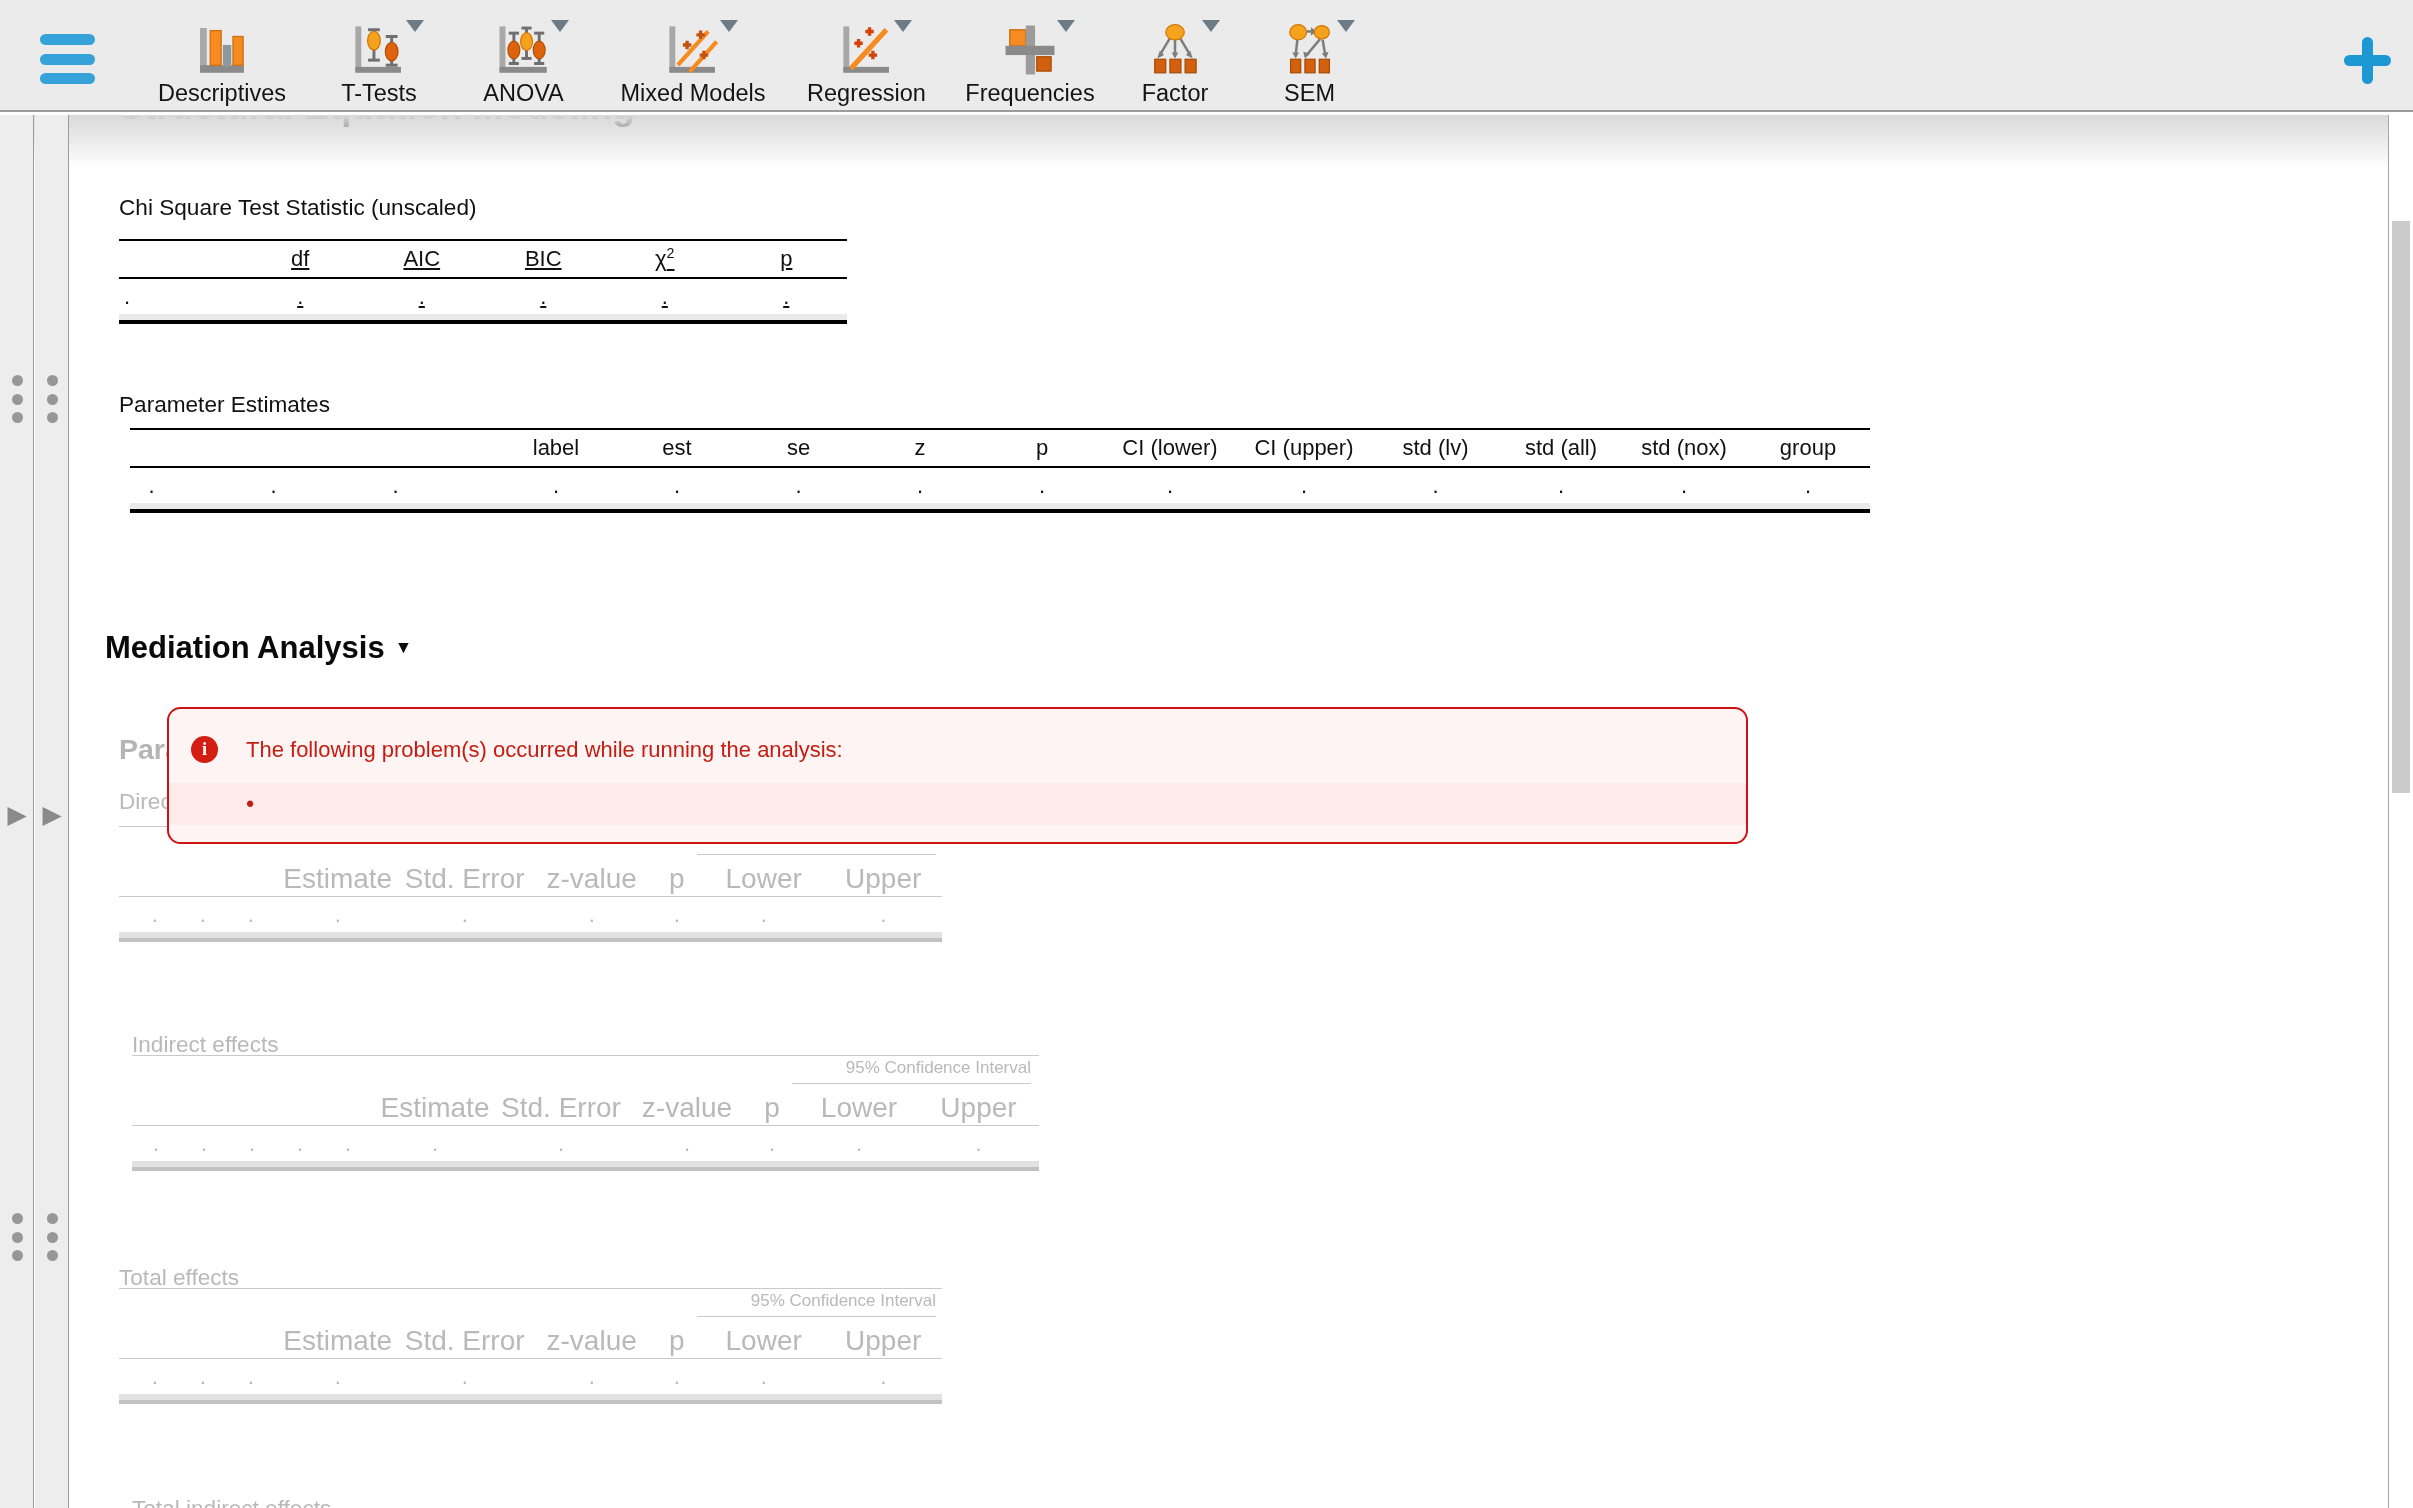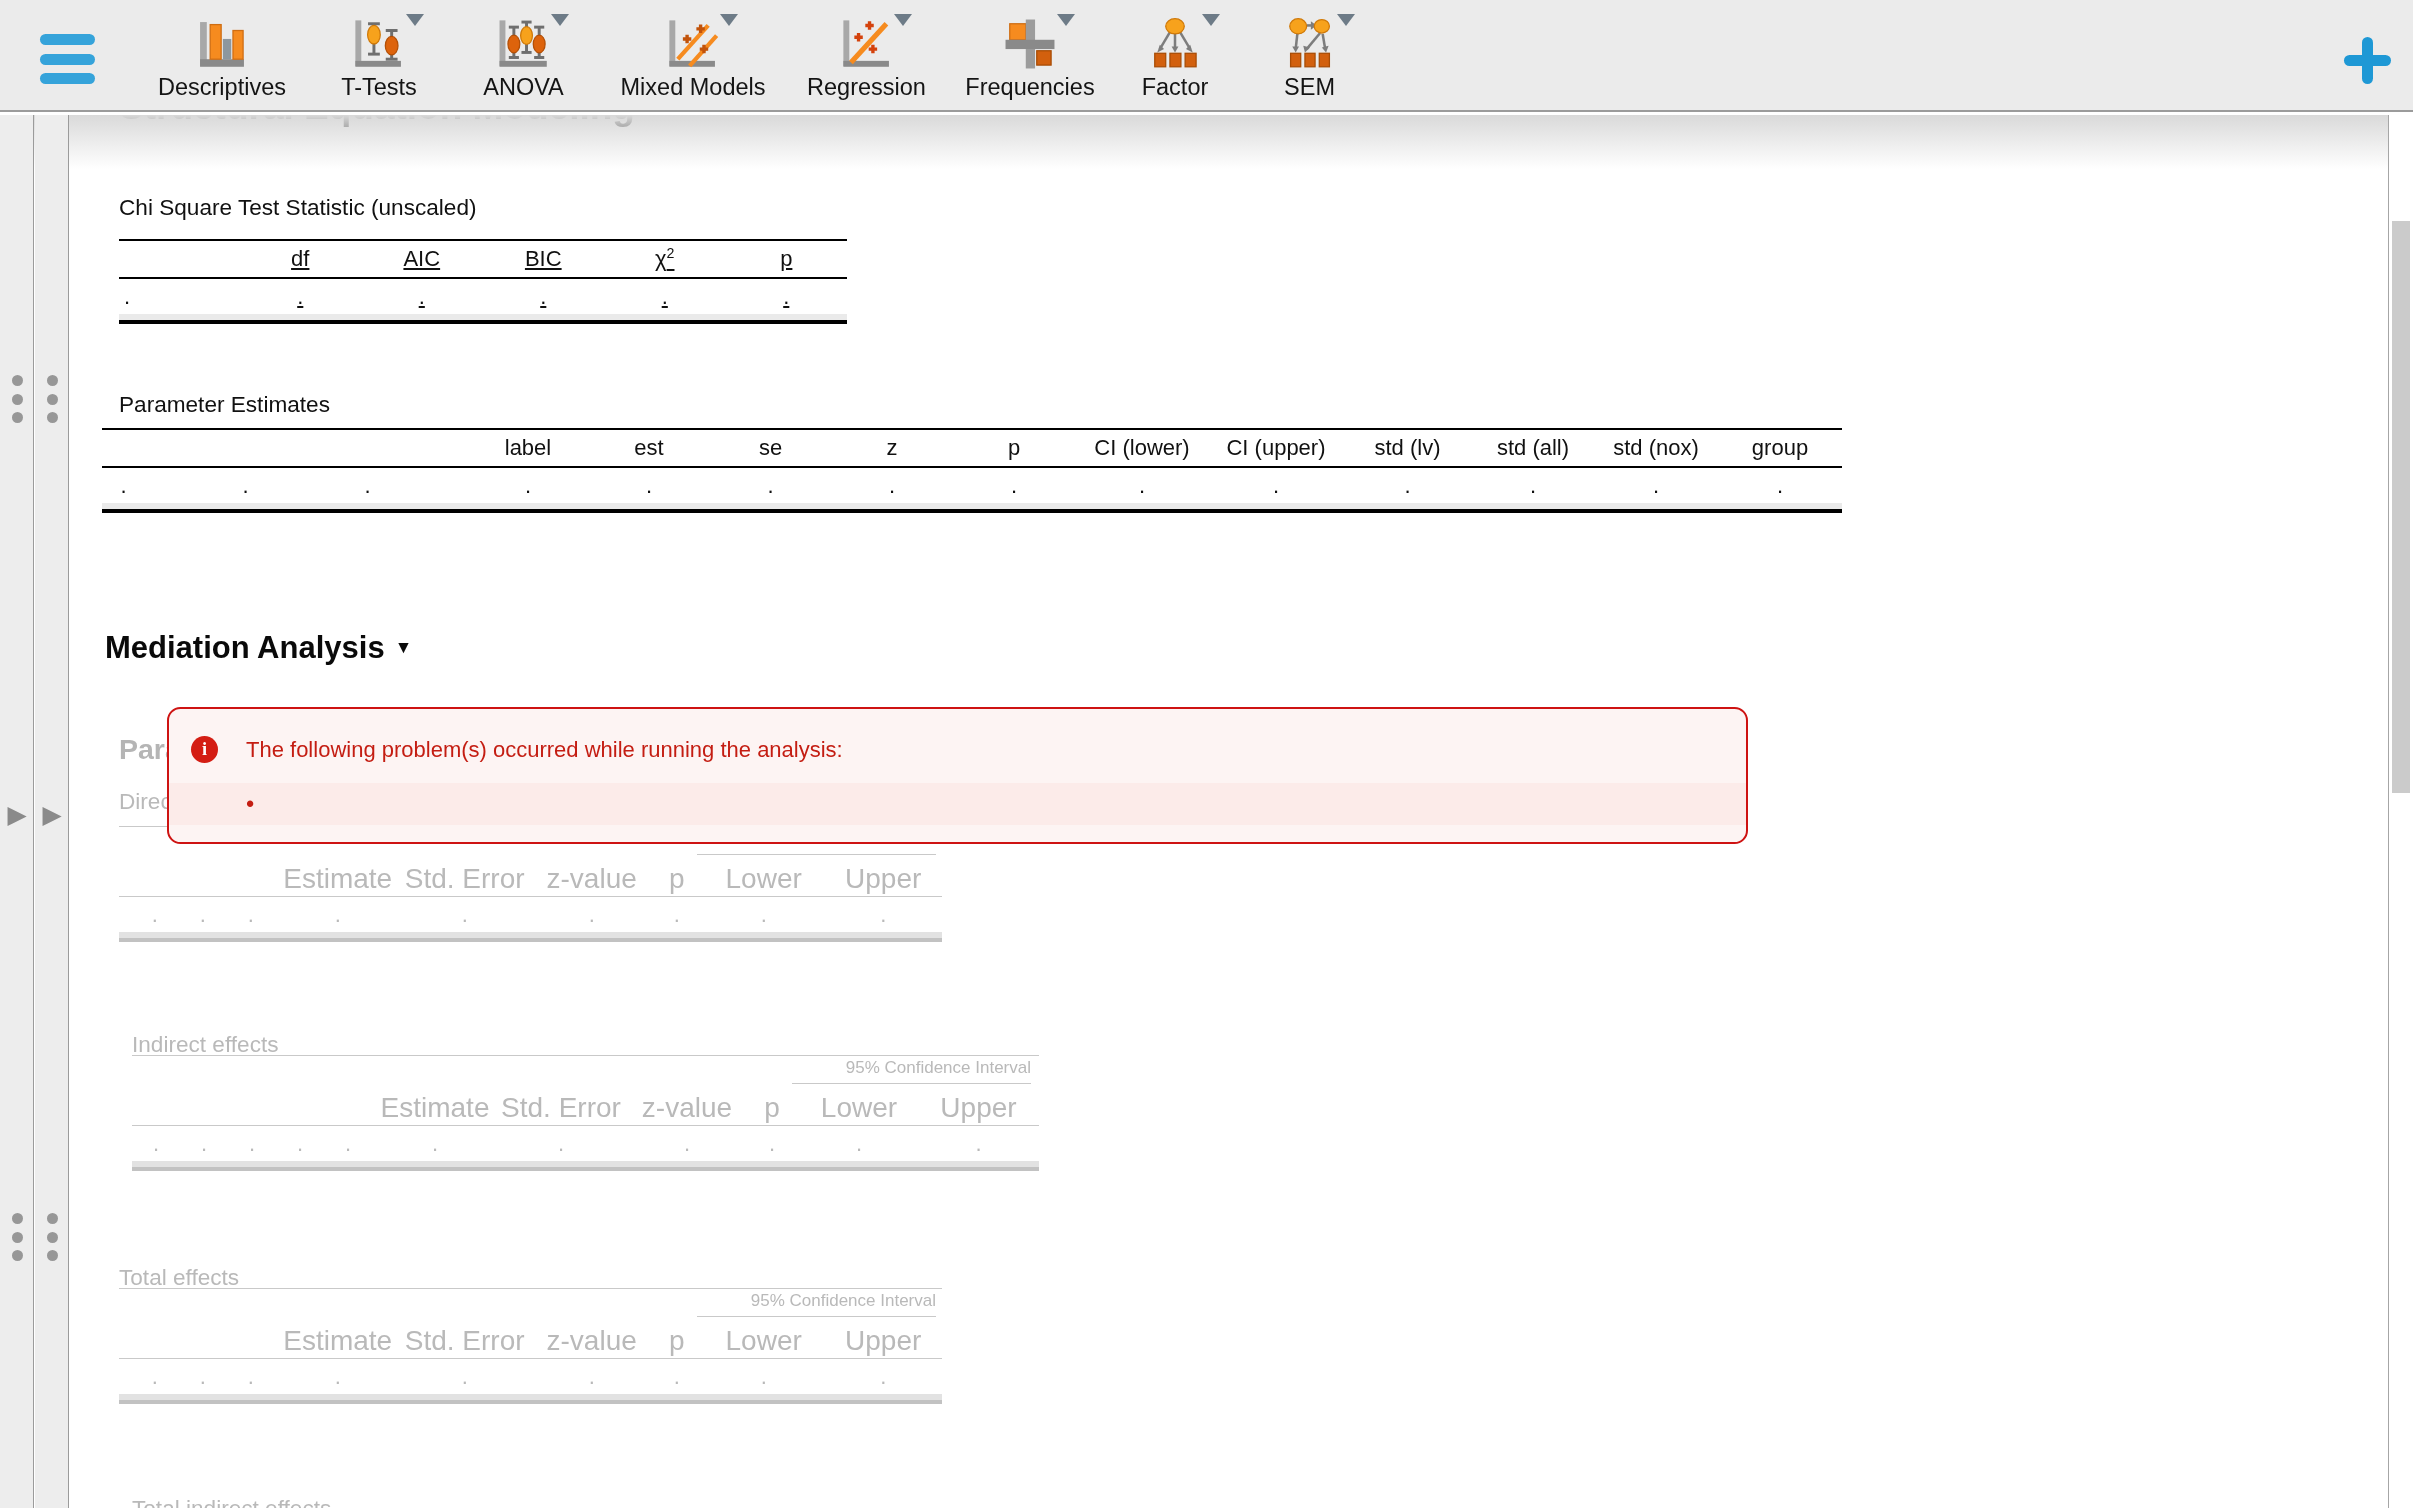--- a/index.html
+++ b/index.html
@@ -6,21 +6,21 @@
   html,body { width:2413px; height:1508px; overflow:hidden;
     font-family:"Liberation Sans","DejaVu Sans",sans-serif; background:#ffffff; }
 
   
   .toolbar { position:absolute; left:0; top:0; width:2413px; height:112px;
     background:#ebebeb; border-bottom:2.5px solid #9b9b9b; z-index:50; }
   .hamburger { position:absolute; left:40px; top:34px; width:59px; height:50px;
     display:flex; flex-direction:column; justify-content:space-between; cursor:pointer; }
   .hamburger .bar { width:55px; height:11px; border-radius:5.9px; background:#35a3da; }
   .tool-items { position:absolute; left:155px; top:0; height:112px;
-    display:flex; align-items:flex-end; gap:44px; padding-bottom:11px; }
+    display:flex; align-items:flex-end; gap:44px; padding-bottom:5px; }
   .tool-item { display:flex; flex-direction:column; align-items:center; cursor:pointer; }
   .tool-item:nth-child(1){width:134px} .tool-item:nth-child(2){width:92px}
   .tool-item:nth-child(3){width:109px} .tool-item:nth-child(4){width:142px}
   .tool-item:nth-child(5){width:117px} .tool-item:nth-child(6){width:122px}
   .tool-item:nth-child(7){width:80px}  .tool-item:nth-child(8){width:101px}
   .icon-wrap { position:relative; width:54px; height:60px; }
   .icon-wrap svg { width:54px; height:54px; display:block; margin-top:5px; }
   .dd-arrow { position:absolute; right:-18.4px; top:1.7px; width:0; height:0;
     border-left:9.2px solid transparent; border-right:9.2px solid transparent;
     border-top:12.6px solid #6d7b87; }
@@ -56,21 +56,21 @@
   .clip-head { position:absolute; left:49px; top:0; height:12.6px; overflow:hidden; width:1006px; }
   .clip-head h1 { font-size:37px; font-weight:bold; color:#111; line-height:40px; margin-top:-28.5px; white-space:nowrap; }
 
   .tbl-title { position:absolute; font-size:22.6px; color:#111; white-space:nowrap; }
   .chi-title { left:49px; top:80px; }
   .pe-title  { left:49px; top:277px; }
 
   
   .b-table { position:absolute; border-top:2.5px solid #000; border-bottom:4.2px solid #000; color:#111; }
   .chi-table { left:49px; top:124px; width:728px; }
-  .pe-table  { left:32px; top:313px; width:1740px; }
+  .pe-table  { left:60px; top:313px; width:1740px; }
   .row { display:flex; align-items:center; }
   .b-head { height:38px; border-bottom:2.5px solid #000; font-size:22px; }
   .b-dots { height:35px; font-size:22px; }
   .b-stripe { height:5.9px; background:#eaeaea; }
   .cell { text-align:center; white-space:nowrap; }
   sup { font-size:14.2px; }
 
   .chi-table .lead { width:121px; text-align:left; padding-left:5px; }
   .chi-table .cell { width:122px;text-decoration:underline; }
 

